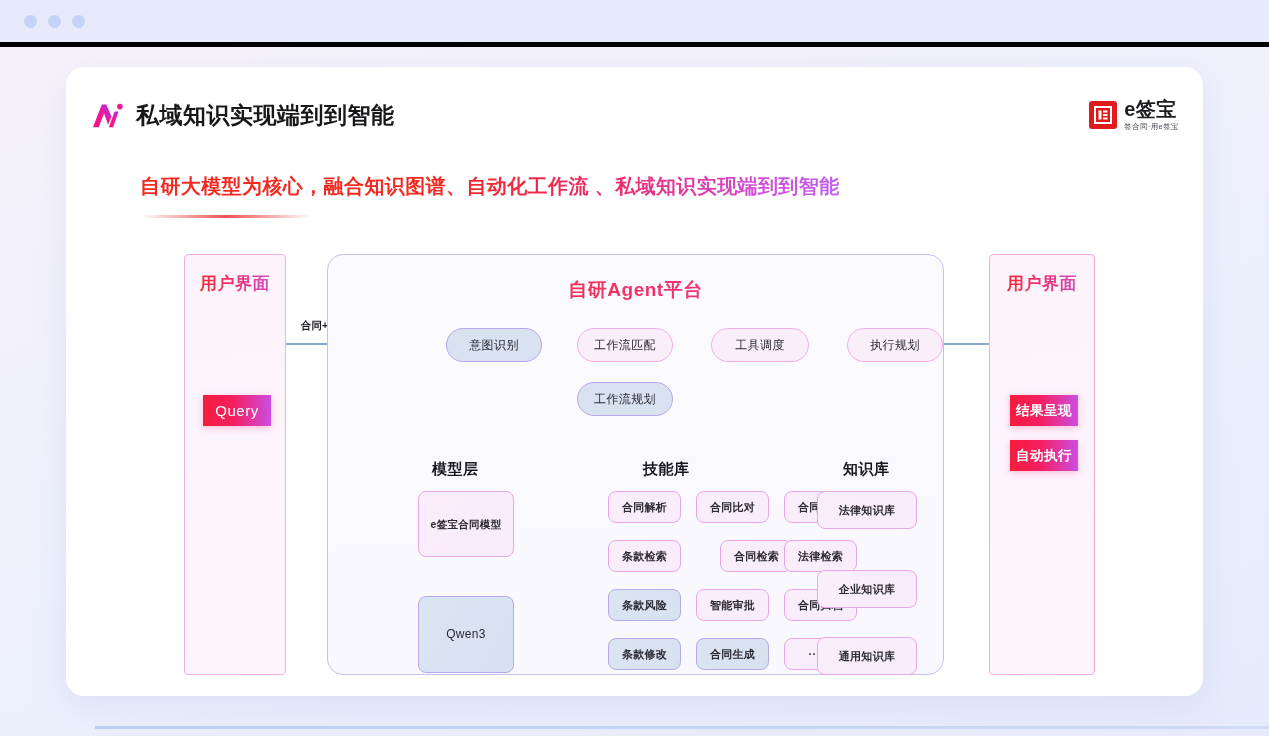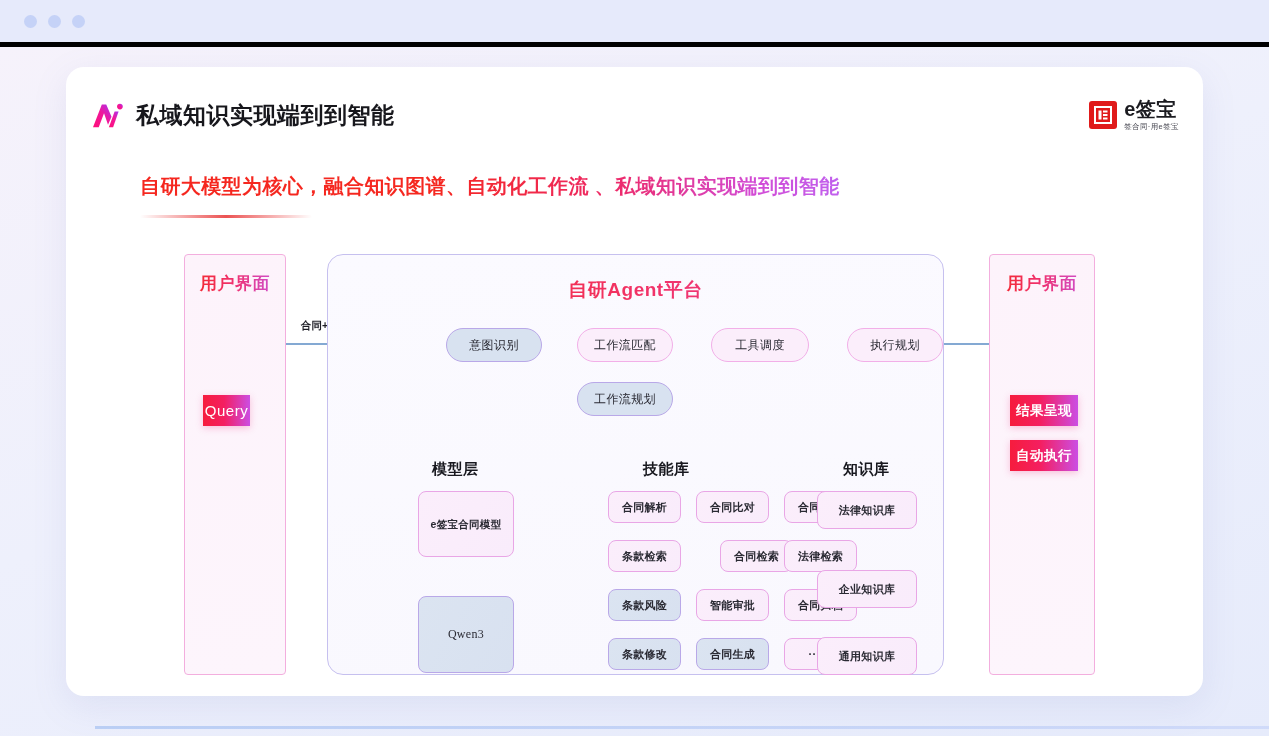--- a/index.html
+++ b/index.html
@@ -101,21 +101,21 @@
   }
 
   .cta-btn {
     position: absolute; height: 31px;
     background: linear-gradient(90deg,#f61c3d 0%, #f41f61 45%, #cb4ee4 100%);
     color: #fff; font-size: 13.5px; font-weight: 700;
     display: flex; align-items: center; justify-content: center;
     letter-spacing: .5px;
     box-shadow: 0 2px 7px rgba(230,40,120,.26);
   }
-  #query-btn  { left: 18px; top: 140px; width: 47px; font-weight: 400; font-size: 15px; }
+  #query-btn  { left: 18px; top: 140px; width: 68px; font-weight: 400; font-size: 15px; }
   #result-btn { left: 20px; top: 140px; width: 68px; }
   #auto-btn   { left: 20px; top: 185px; width: 68px; }
 
   
   #agent-platform {
     position: absolute; left: 261px; top: 187px; width: 617px; height: 421px;
     border: 1.4px solid #c6c0ef; border-radius: 16px;
     background: linear-gradient(175deg,#fbfaff 0%, #f9f8fe 100%);
   }
   #platform-title {
@@ -150,21 +150,21 @@
   #title-know  { left: 515px; top: 205px; }
 
   
   .tile {
     position: absolute; border-radius: 8px;
     display: flex; align-items: center; justify-content: center; text-align: center;
     font-size: 11px; font-weight: 700; color: #2a2a33; letter-spacing: .3px;
     line-height: 1.35; padding: 0 4px;
   }
   .tile.pink { background: linear-gradient(120deg,#fbeefb,#f9ecfb); border: 1.3px solid #e9a6e6; }
-  .tile.blue { background: linear-gradient(120deg,#dbe4f1,#d8e1f0); border: 1.3px solid #b9a8e8; font-family: Liberation Serif, serif; }
+  .tile.blue { background: linear-gradient(120deg,#dbe4f1,#d8e1f0); border: 1.3px solid #b9a8e8; }
 
   #model-tile-0 { left: 90px; top: 236px; width: 96px; height: 66px; font-size: 10.5px; }
   #model-tile-1 { left: 90px; top: 341px; width: 96px; height: 77px; font-size: 12px; font-weight: 400; }
 
   .skill-tile { width: 73px; height: 32px; }
   .know-tile  { width: 100px; height: 38px; }
 
   
   #wires { position: absolute; left: 0; top: 0; width: 1137px; height: 629px; pointer-events: none; }
   #edge-label {

